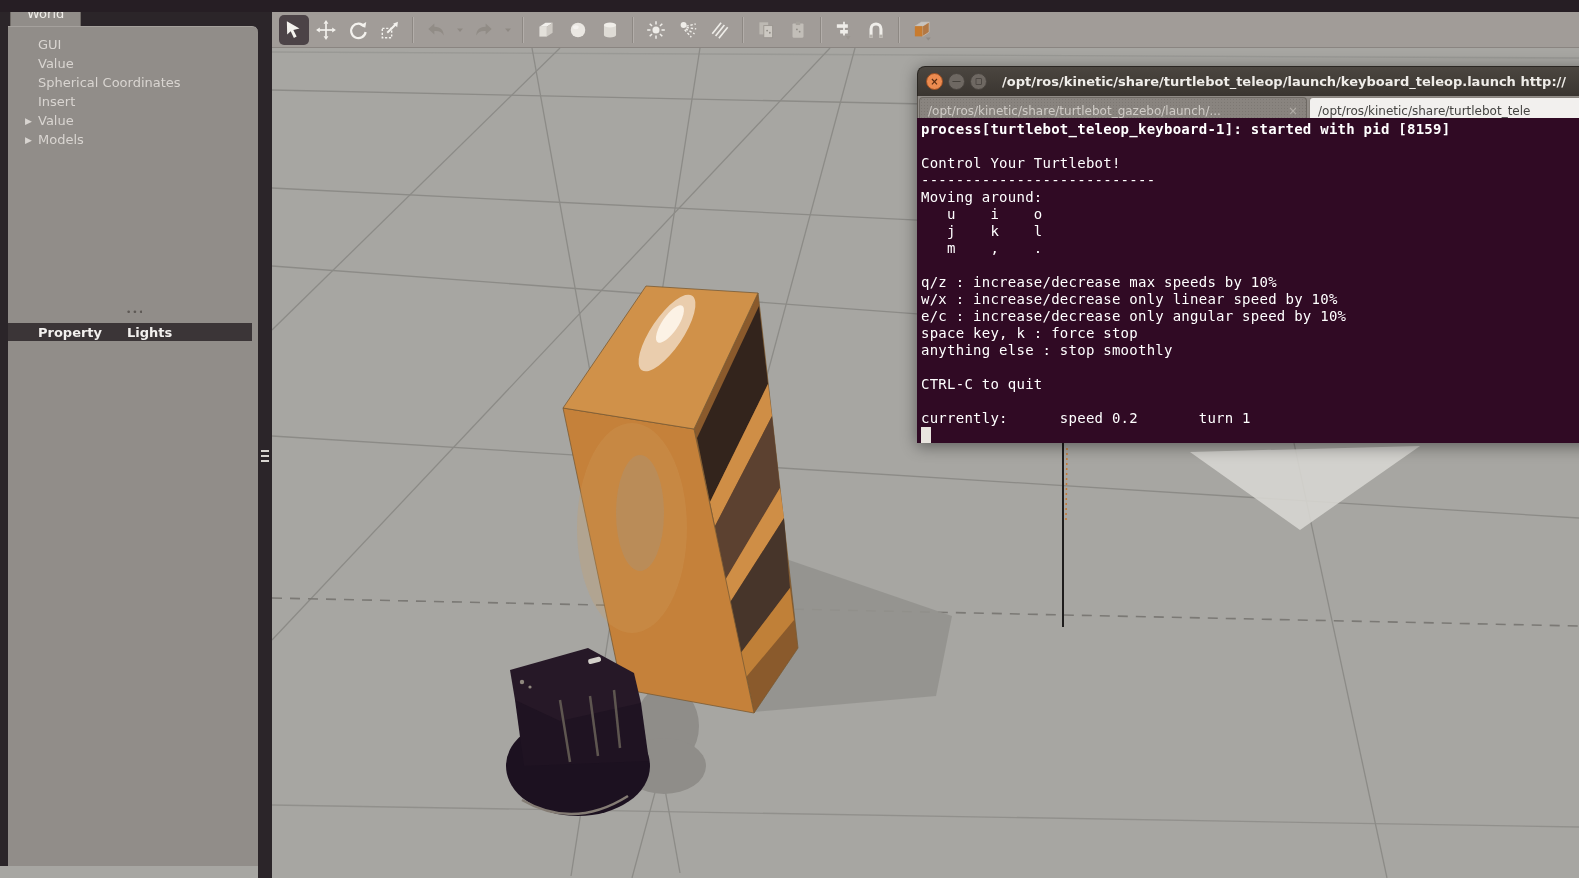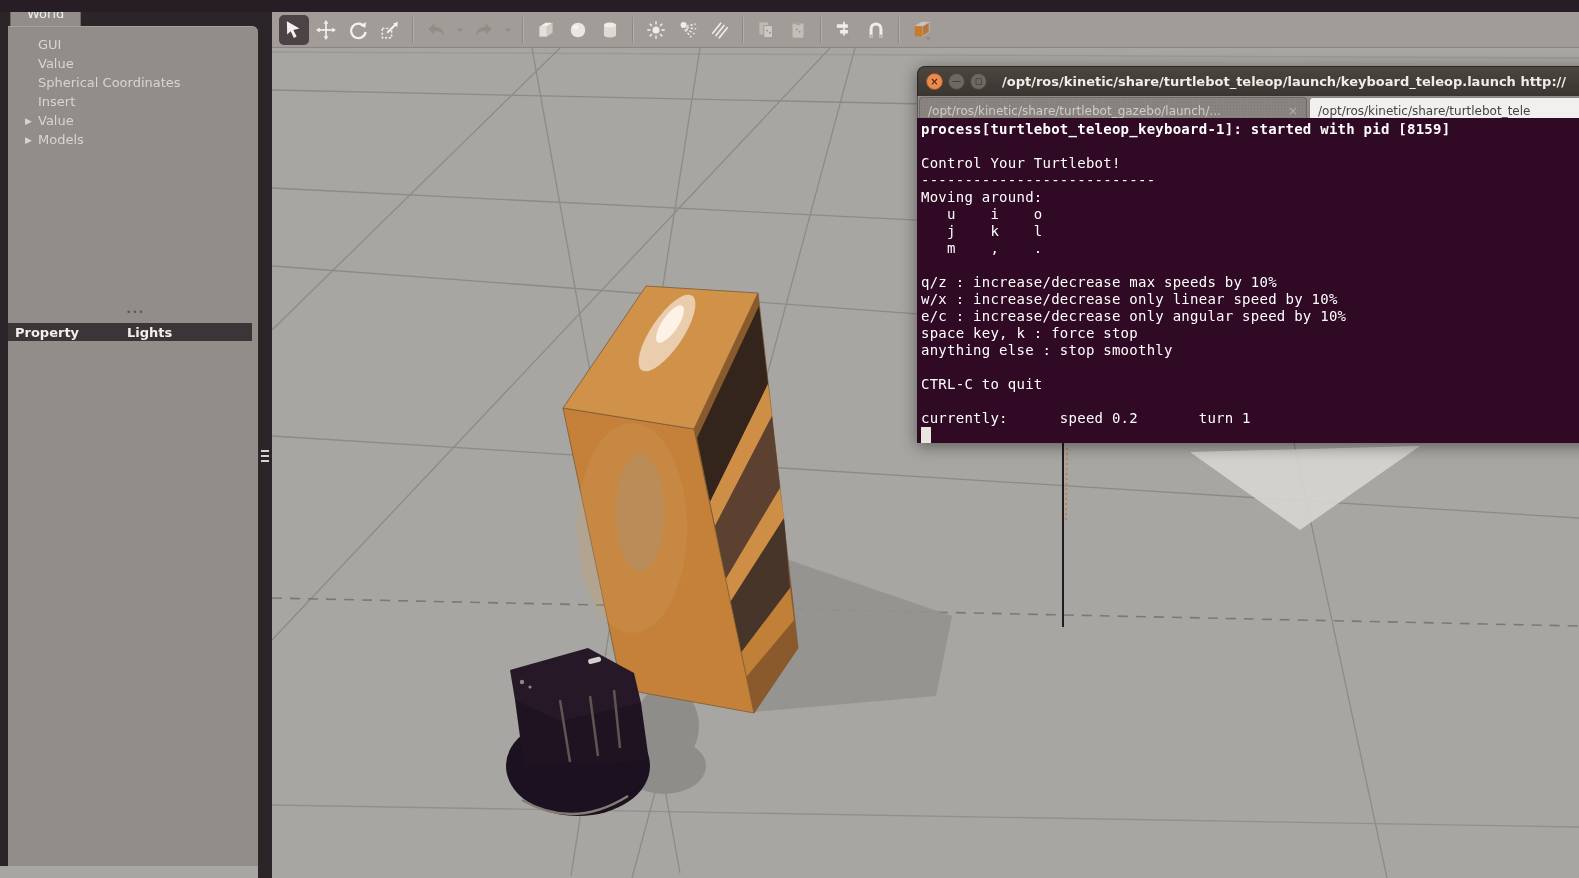--- a/index.html
+++ b/index.html
@@ -34,21 +34,21 @@
   .tree-arrow { width:13px; font-size:9px; color:#d9d5d1; visibility:hidden; }
   .tree-arrow.visible { visibility:visible; }
   .splitter-grip-h {
     position:absolute; left:118px; top:283px; width:16px; height:7px;
     color:#5e5955; font-size:9px; letter-spacing:1px; line-height:4px; text-align:center; overflow:hidden;
   }
   .prop-header {
     position:absolute; left:0; top:296px; width:244px; height:18px; background:#3b3537;
     display:flex; align-items:center; font-size:13px; font-weight:bold; color:#f2f0ee;
   }
-  .prop-header .col-property { padding-left:7px; width:117px; }
+  .prop-header .col-property { padding-left:7px; width:117px;text-align:center; }
   .prop-header .col-value { padding-left:2px; }
 
   
   .v-splitter { position:absolute; left:258px; top:12px; width:14px; height:866px; background:#2b2529; z-index:31; }
   .v-grip { position:absolute; left:3px; top:438px; width:8px; }
   .v-grip i { display:block; height:2px; background:#d8d5d0; margin-bottom:3px; }
 
   
   .toolbar {
     position:absolute; left:272px; top:12px; width:1307px; height:36px;

